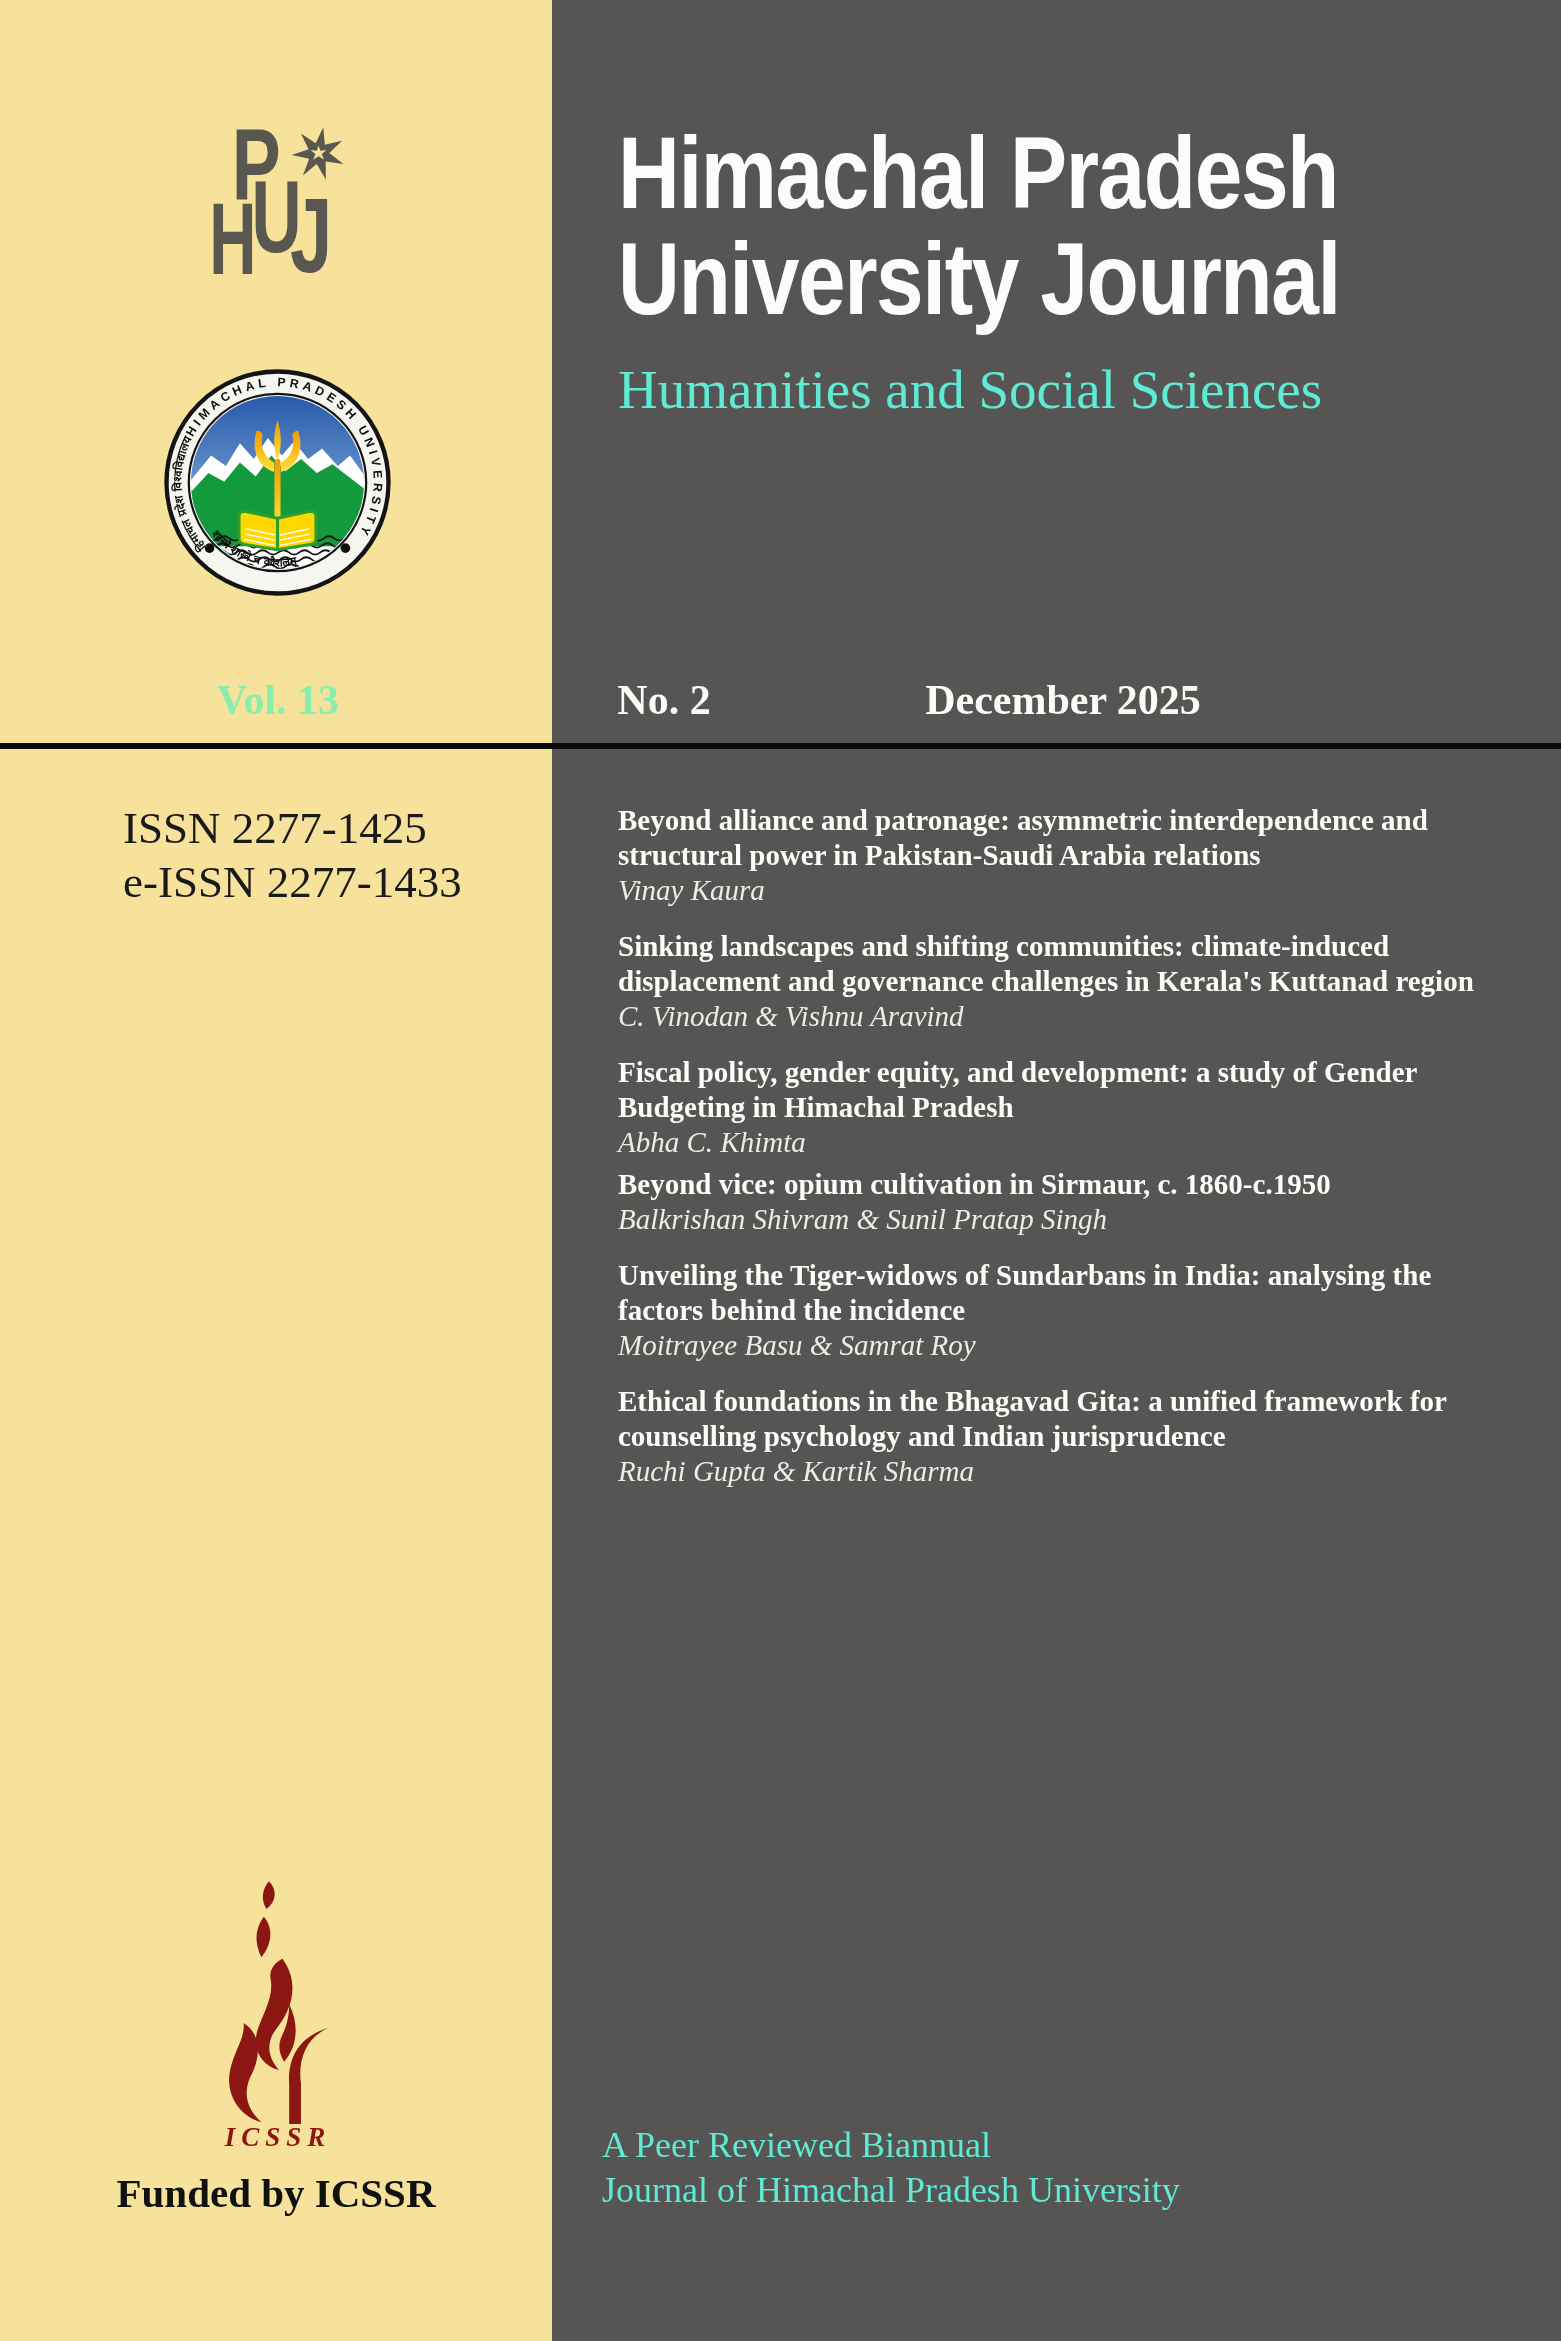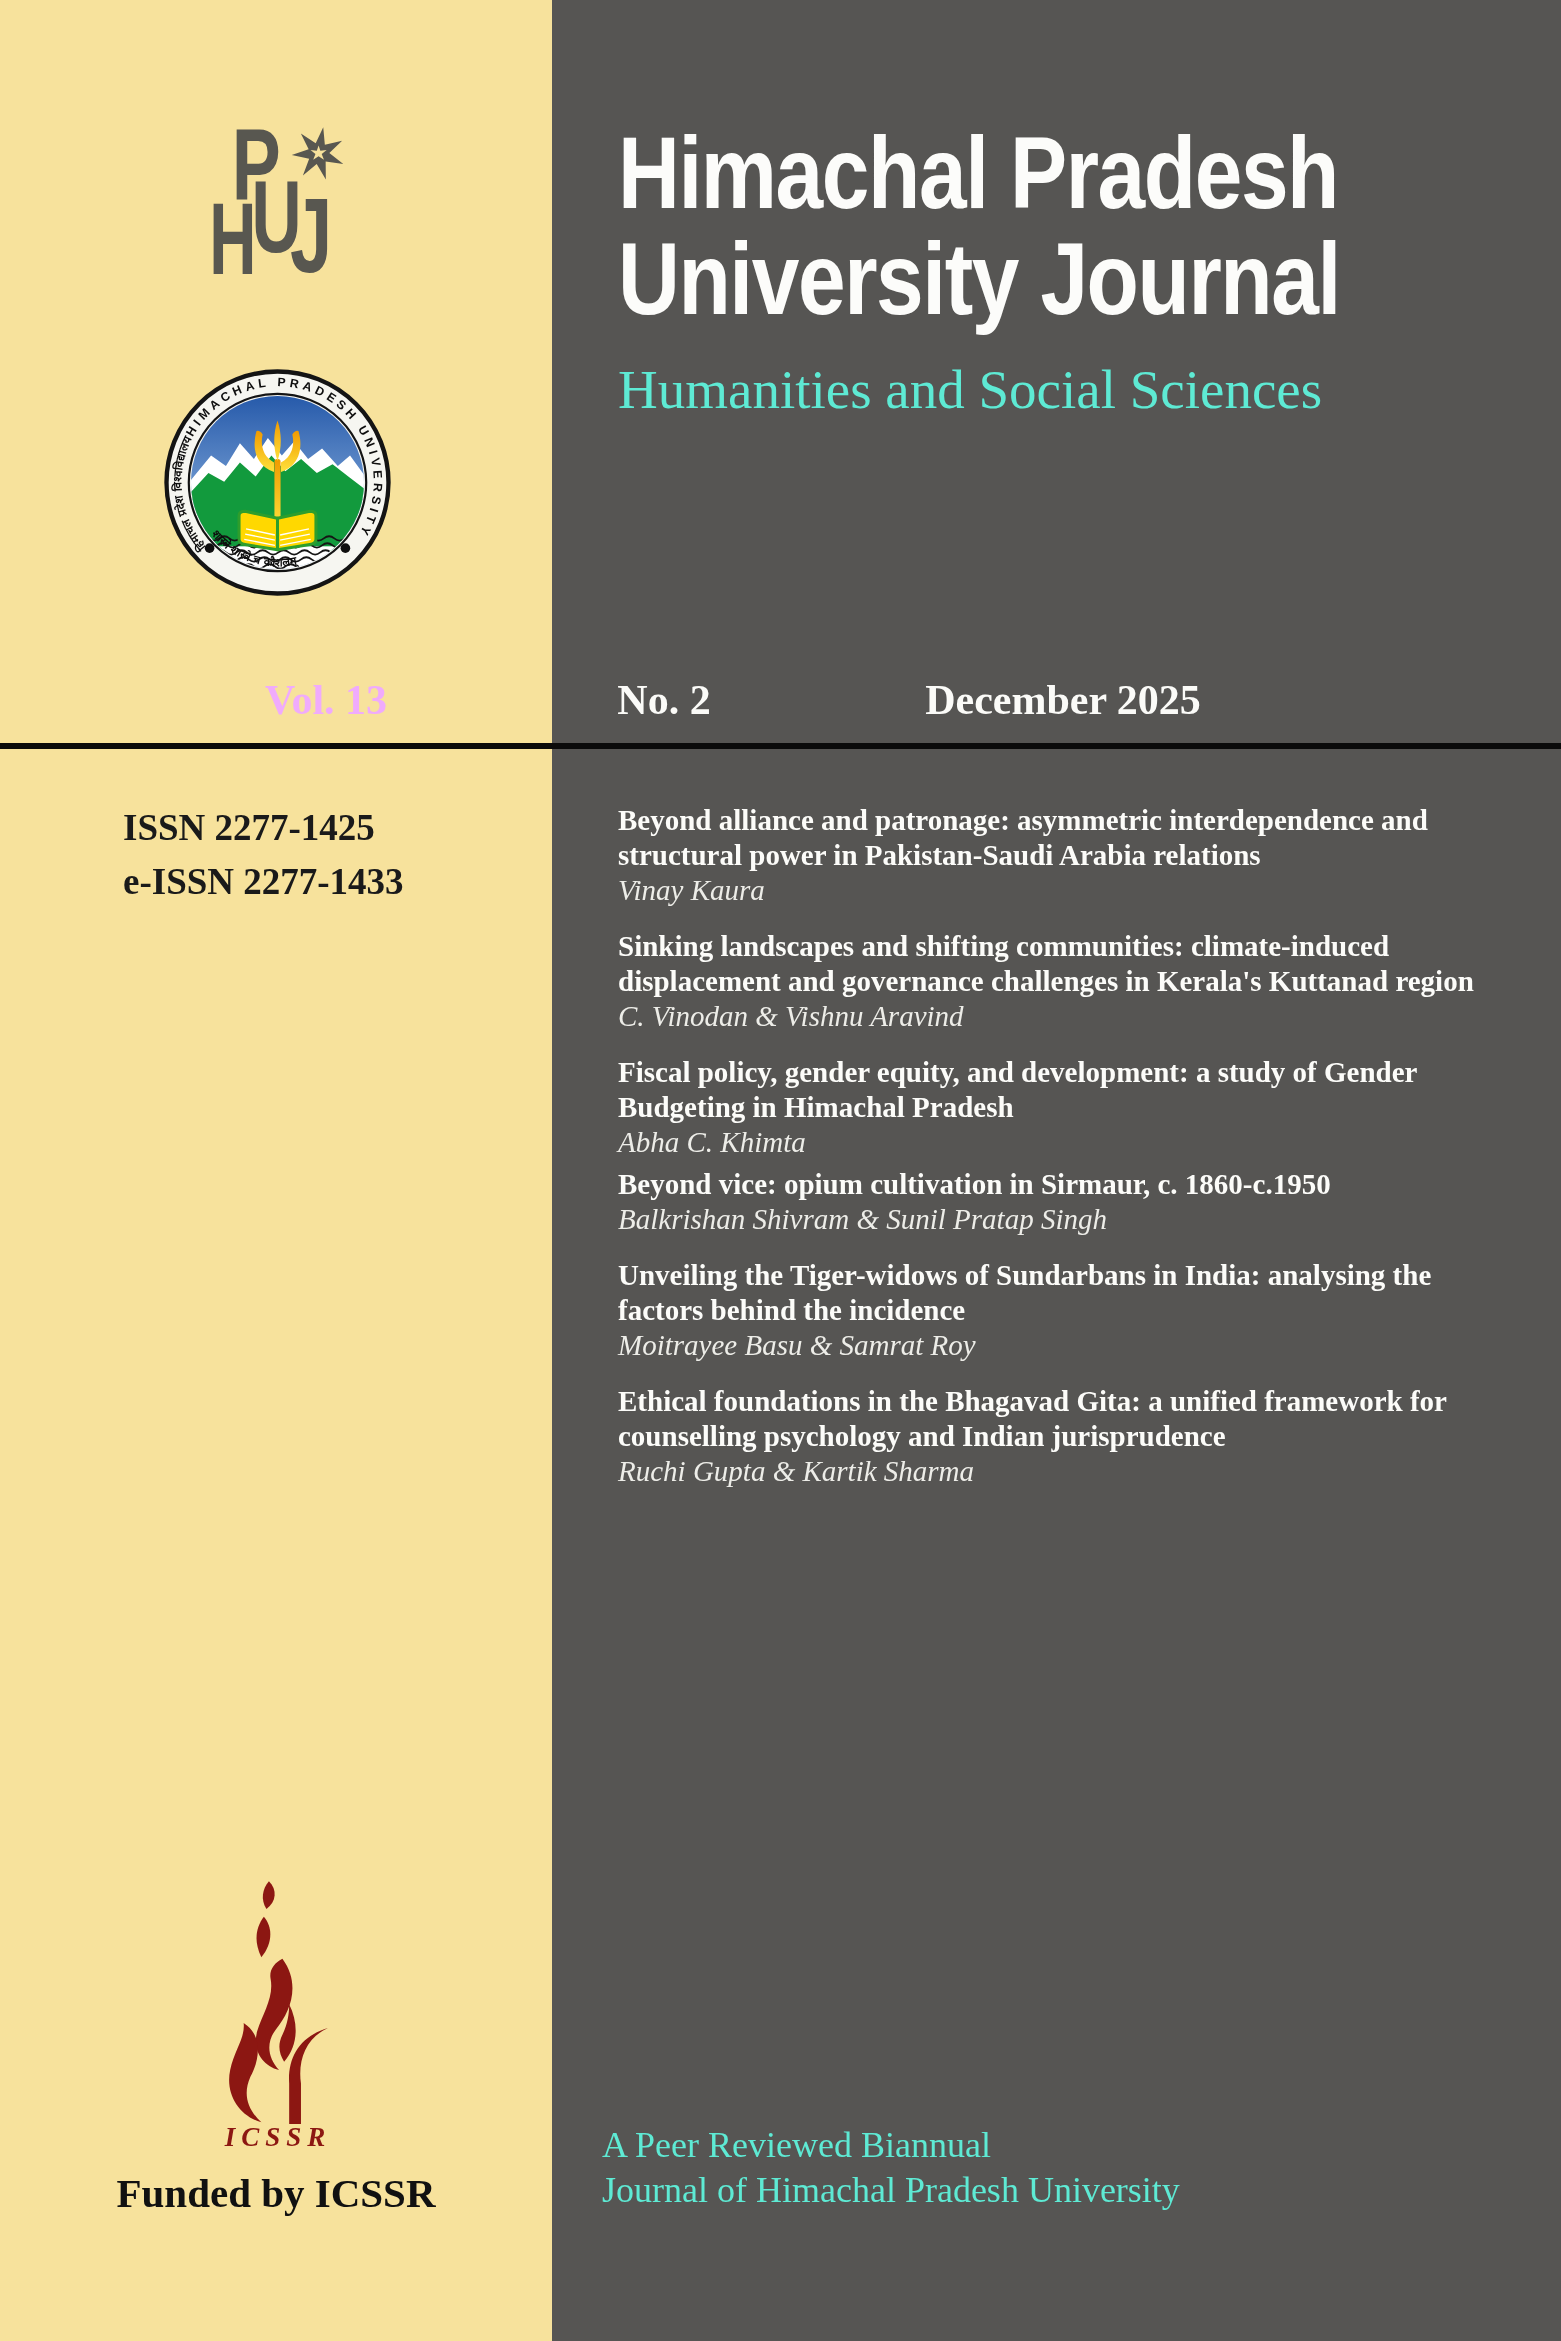--- a/index.html
+++ b/index.html
@@ -12,25 +12,25 @@
   .left-col  { position:absolute; left:0; top:0; width:552px; height:2342px; background:#F7E29C; }
   .right-col { position:absolute; left:552px; top:0; width:1010px; height:2342px; background:#565553; }
   .black-rule{ position:absolute; left:0; top:743px; width:1561px; height:6px; background:#0B0B0B; }
 
   
   .monogram { position:absolute; left:208px; top:124px; width:137px; height:154px; }
   .seal     { position:absolute; left:163px; top:368px; width:229px; height:229px; }
 
   .vol-label {
     position:absolute; left:278px; top:676px; transform:translateX(-50%);
-    font-size:42px; font-weight:bold; color:#f0abfc; white-space:nowrap;margin-left:48px;
+    font-size:42px; font-weight:bold; color:#86efac; white-space:nowrap;
   }
   .issn-block {
     position:absolute; left:123px; top:801px;
-    font-size:37px; font-weight:bold; color:#1A1A1A; line-height:54px; white-space:nowrap;
+    font-size:45px; font-weight:normal; color:#1A1A1A; line-height:54px; white-space:nowrap;
   }
   .icssr-flame { position:absolute; left:215px; top:1881px; width:118px; height:245px; }
   .icssr-label {
     position:absolute; left:278px; top:2122px; transform:translateX(-50%);
     font-size:27px; font-weight:bold; color:#8C1712; letter-spacing:6px; white-space:nowrap;font-style:italic;
   }
   .funded-by {
     position:absolute; left:276px; top:2169px; transform:translateX(-50%);
     font-size:41px; font-weight:bold; color:#111; white-space:nowrap;
   }

